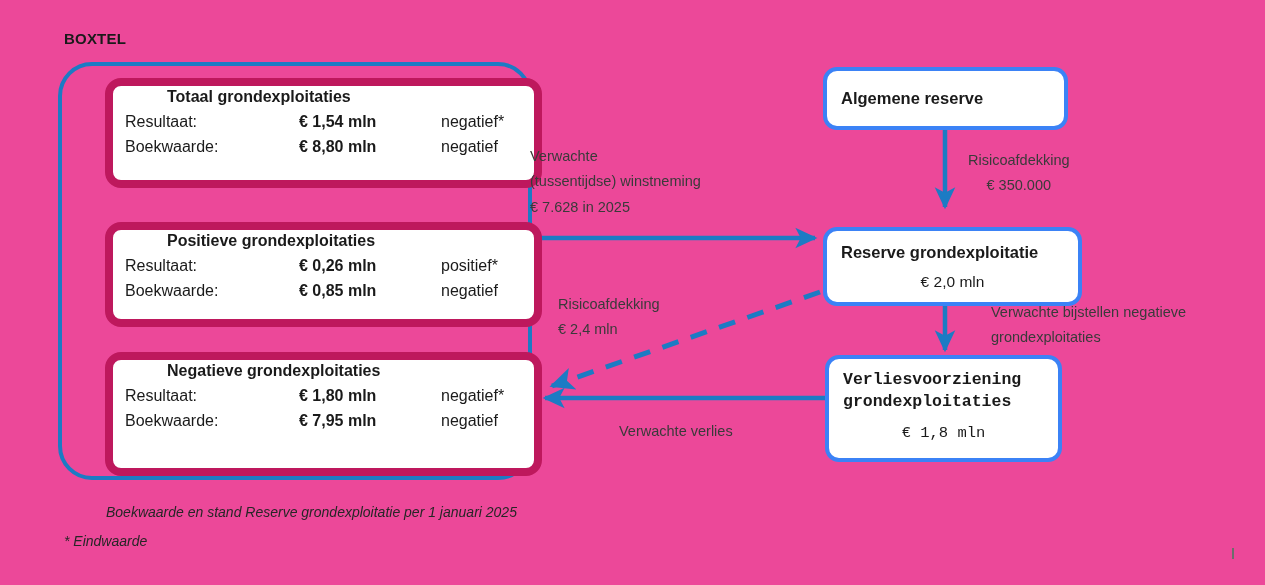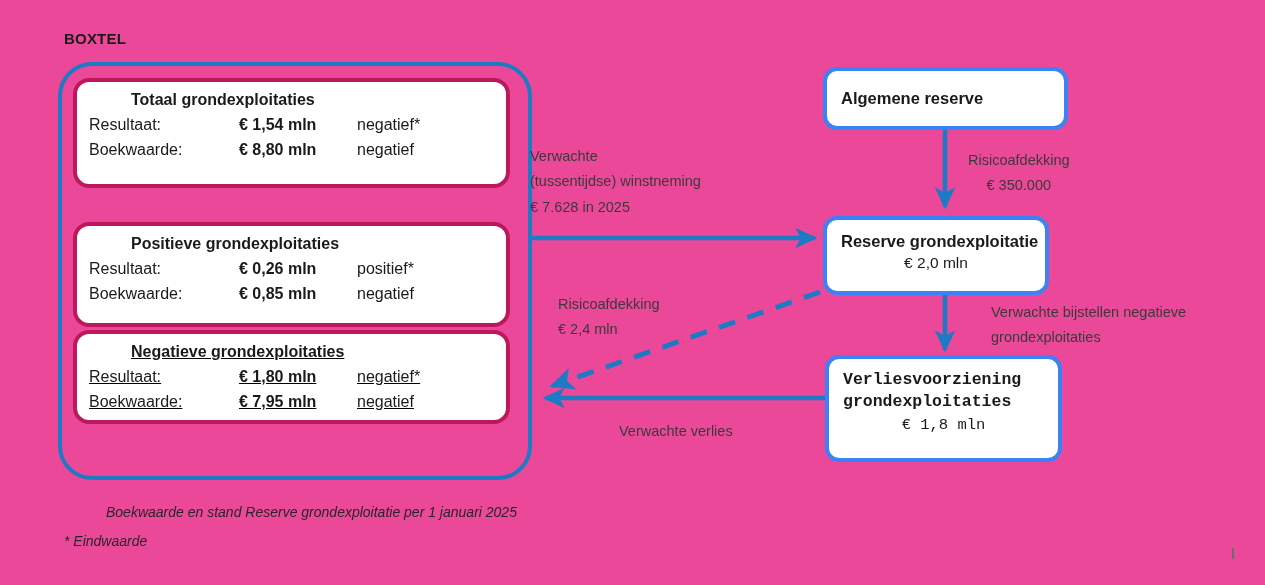--- a/index.html
+++ b/index.html
@@ -38,42 +38,44 @@
   .outer-group {
     position: absolute;
     border: 4px solid #1C7BC4;
     border-radius: 34px;
     background: transparent;
     box-sizing: border-box;
   }
 
   .gex-box {
     position: absolute;
-    border: 4px solid #be185d;
+    border: 8px solid #be185d;
     border-radius: 16px;
     background: #ffffff;
     box-sizing: border-box;
-    padding: 9px 12px 10px 12px;
+    padding: 2px 12px 10px 12px;
+    margin-left: 32px;
   }
   .gex-title {
     font-weight: bold;
     font-size: 16px;
     color: #1a1a1a;
     text-align: left;
     padding-left: 42px;
     margin-bottom: 4px;
     white-space: nowrap;
   }
   .gex-row {
     display: flex;
     align-items: baseline;
     font-size: 16px;
     color: #1a1a1a;
     line-height: 1.55;
     white-space: nowrap;
+    gap: 24px;
   }
   .gex-label { width: 150px; flex: 0 0 150px; }
   .gex-amount { width: 118px; flex: 0 0 118px; font-weight: bold; }
   .gex-sign { flex: 1 1 auto; }
 
   .node-box {
     position: absolute;
     border: 4px solid #3b82f6;
     border-radius: 14px;
     background: #ffffff;
@@ -84,21 +86,21 @@
     font-weight: bold;
     font-size: 16.5px;
     color: #1a1a1a;
     line-height: 1.35;
     white-space: nowrap;
   }
   .node-amount {
     font-size: 15.5px;
     color: #1a1a1a;
     text-align: center;
-    margin-top: 2px;
+    margin-top: 10px;
     white-space: nowrap;
   }
 
   .edge-label {
     position: absolute;
     font-size: 14.5px;
     color: #3a3a3a;
     line-height: 1.75;
     white-space: nowrap;
   }
@@ -177,39 +179,39 @@
       <span class="gex-amount">€ 0,26 mln</span>
       <span class="gex-sign">positief*</span>
     </div>
     <div class="gex-row">
       <span class="gex-label">Boekwaarde:</span>
       <span class="gex-amount">€ 0,85 mln</span>
       <span class="gex-sign">negatief</span>
     </div>
   </div>
 
-  <div class="gex-box" style="left:73px; top:330px; width:437px; height:94px;text-decoration:underline;">
+  <div class="gex-box" style="left:73px; top:352px; width:437px; height:124px;">
     <div class="gex-title">Negatieve grondexploitaties</div>
     <div class="gex-row">
       <span class="gex-label">Resultaat:</span>
       <span class="gex-amount">€ 1,80 mln</span>
       <span class="gex-sign">negatief*</span>
     </div>
     <div class="gex-row">
       <span class="gex-label">Boekwaarde:</span>
       <span class="gex-amount">€ 7,95 mln</span>
       <span class="gex-sign">negatief</span>
     </div>
   </div>
 
   <div class="node-box" style="left:823px; top:67px; width:245px; height:63px; display:flex; align-items:center;">
     <div class="node-title">Algemene reserve</div>
   </div>
 
-  <div class="node-box" style="left:823px; top:216px; width:226px; height:79px;">
+  <div class="node-box" style="left:823px; top:227px; width:259px; height:79px;">
     <div class="node-title">Reserve grondexploitatie</div>
     <div class="node-amount">€ 2,0 mln</div>
   </div>
 
   <div class="node-box" style="left:825px; top:355px; width:237px; height:107px;font-family:Liberation Mono, monospace;">
     <div class="node-title">Verliesvoorziening</div>
     <div class="node-title">grondexploitaties</div>
     <div class="node-amount">€ 1,8 mln</div>
   </div>
 

